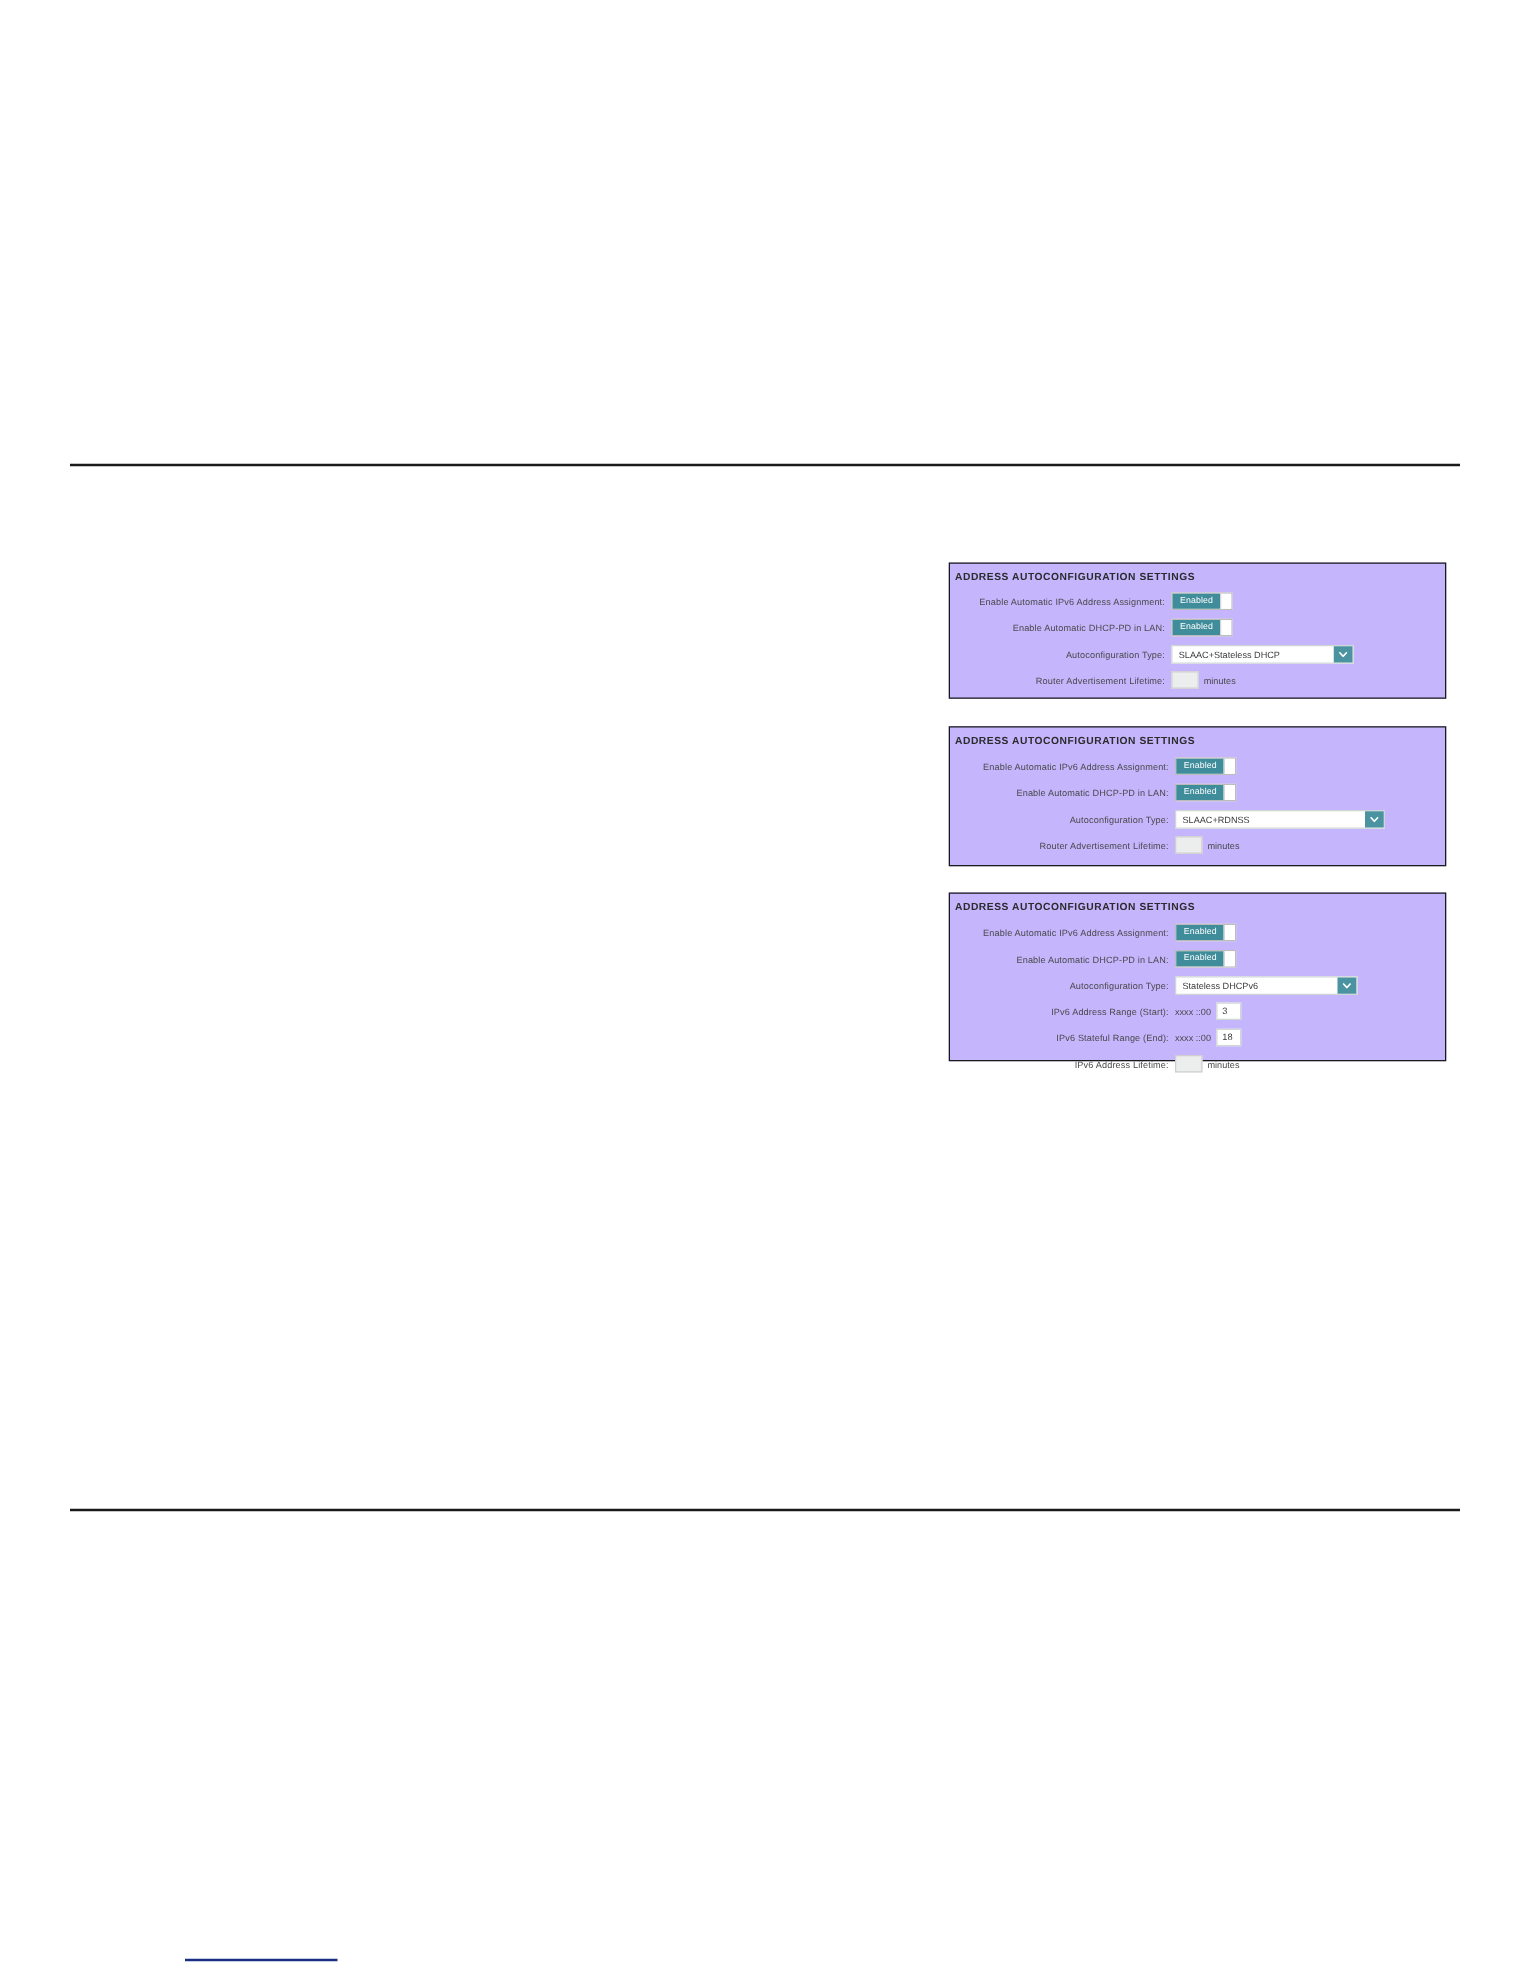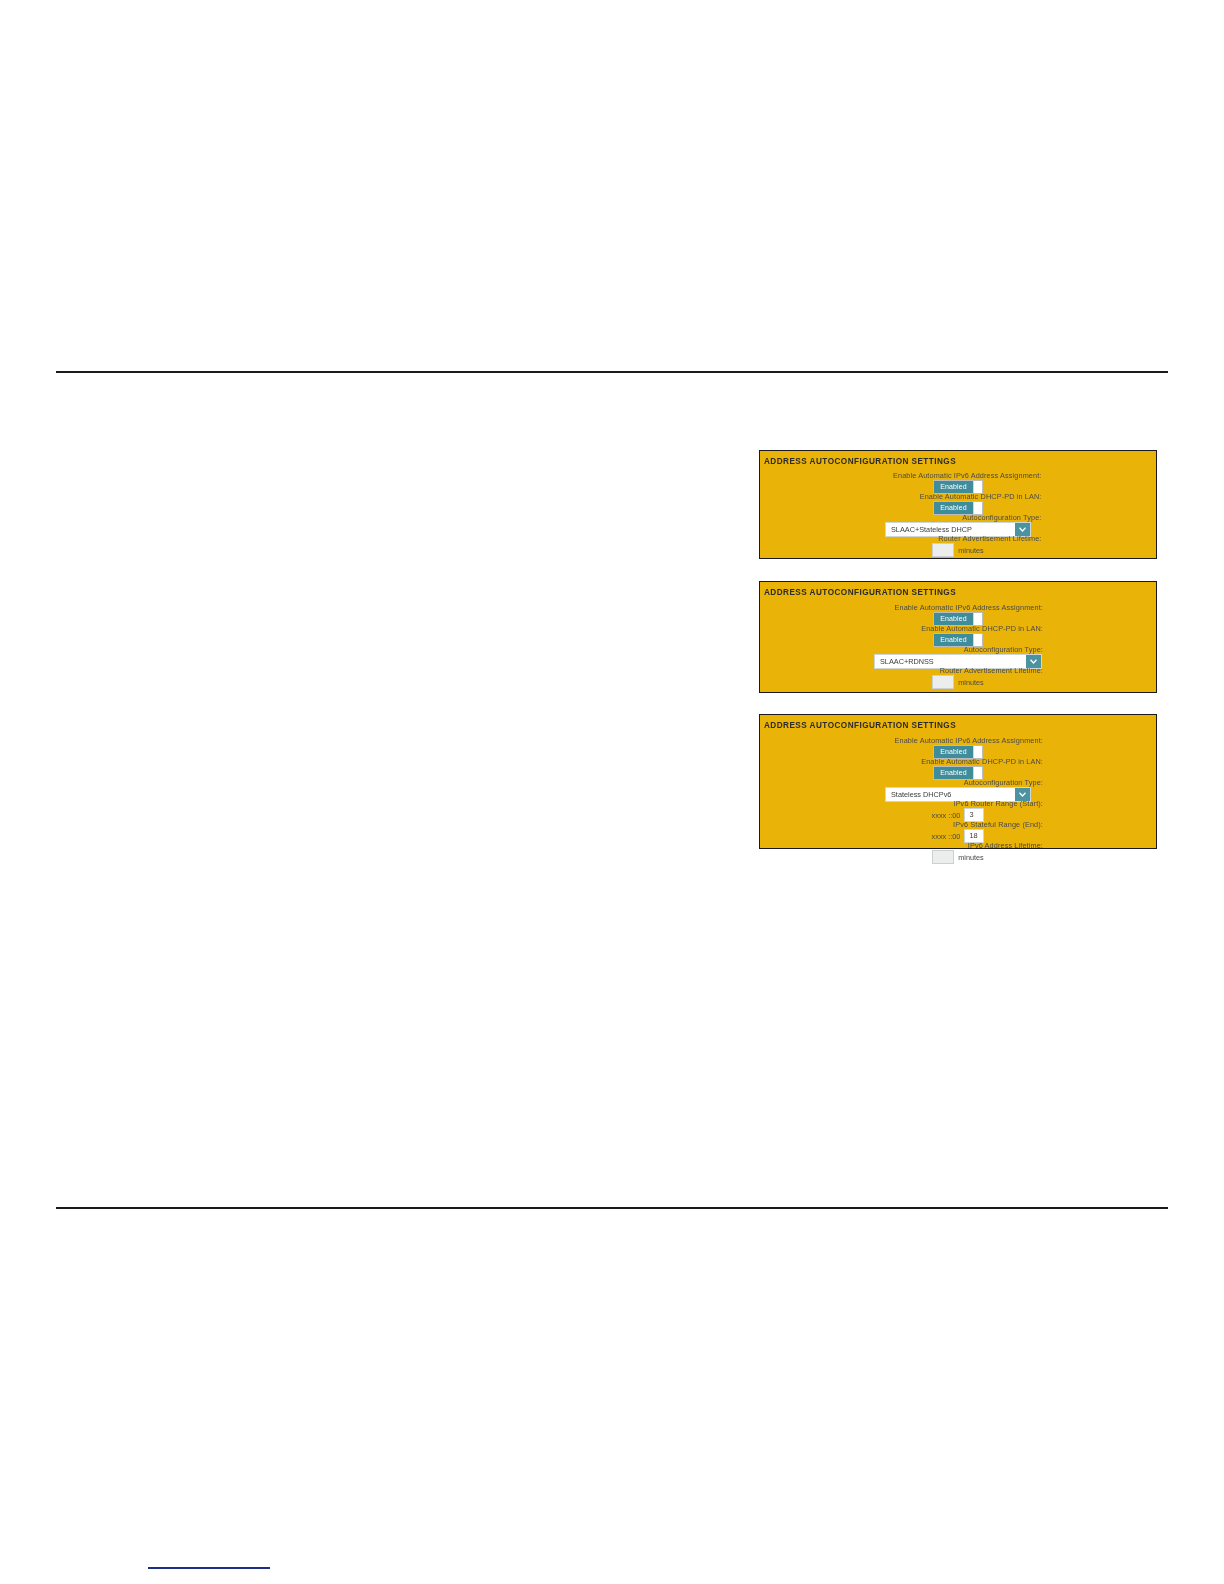--- a/index.html
+++ b/index.html
@@ -39,42 +39,41 @@
     width: 122px;
     height: 2px;
     background: #1a2f85;
   }
 
   
   .panel {
     position: absolute;
     box-sizing: border-box;
     border: 1.5px solid #1a1a1a;
-    background: #eab308;
+    background: #c4b5fd;
   }
   .panel-title {
     position: absolute;
     font-size: 8.2px;
     font-weight: bold;
     letter-spacing: 0.45px;
     color: #2b2b2b;
     white-space: nowrap;
   }
 
   .rows {
     position: absolute;
     left: 0;
     right: 0;
   }
   .row {
     display: flex;
     align-items: center;
     height: 20px;
     margin-bottom: 1px;
-    flex-direction: column;
   }
   .row-label {
     font-size: 7.3px;
     color: #4a4a4a;
     text-align: right;
     white-space: nowrap;
     padding-right: 5px;
     letter-spacing: 0.12px;
   }
 
@@ -323,21 +322,21 @@
             <span class="sel-arrow">
               <svg width="7" height="5" viewBox="0 0 7 5">
                   <path d="M0.5 0.8 L3.5 4 L6.5 0.8" fill="none" stroke="#ffffff" stroke-width="1.3"></path>
                 </svg>
             </span>
           </span>
         </div>
       </div>
 
       <div class="row">
-        <div class="row-label">IPv6 Router Range (Start):</div>
+        <div class="row-label">IPv6 Address Range (Start):</div>
         <div class="ctl">
           <span class="prefix">xxxx ::00</span>
           <span class="tinput filled" style="width:20px">3</span>
         </div>
       </div>
 
       <div class="row">
         <div class="row-label">IPv6 Stateful Range (End):</div>
         <div class="ctl">
           <span class="prefix">xxxx ::00</span>

